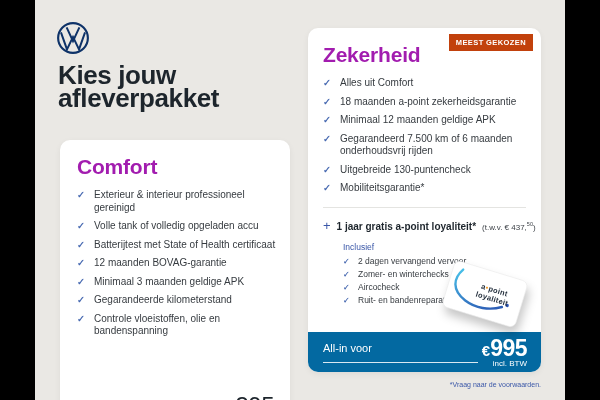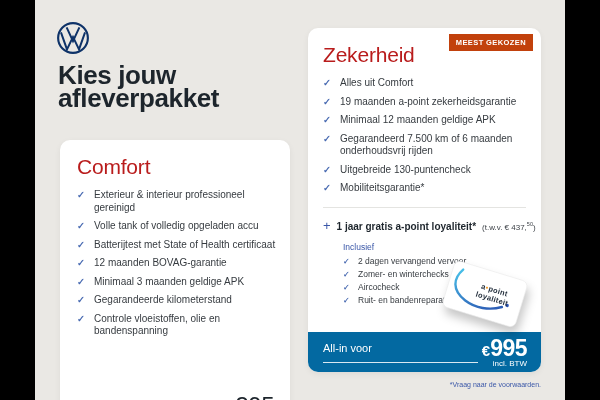--- a/index.html
+++ b/index.html
@@ -8,21 +8,21 @@
   .content{position:absolute;left:35px;top:0;width:530px;height:400px;background:#EAE8E4;}
 
   .vw-logo{position:absolute;left:21px;top:21px;}
 
   .page-title{position:absolute;left:23px;top:64px;margin:0;font-size:26px;line-height:23px;
               font-weight:600;letter-spacing:-0.4px;color:#1D252C;}
   .page-title span{display:block;}
 
   .card{position:absolute;background:#fff;border-radius:10px;box-shadow:0 2px 6px rgba(0,0,0,0.06);
         box-sizing:border-box;color:#363B40;}
-  .card h2{margin:0;font-size:21px;font-weight:400;color:#b91c1c;letter-spacing:-0.2px;}
+  .card h2{margin:0;font-size:21px;font-weight:700;color:#a21caf;letter-spacing:-0.2px;}
 
   .card-comfort{left:25px;top:140px;width:230px;height:302px;padding:15px 14px 0 17px;}
   .card-zekerheid{left:273px;top:28px;width:233px;height:344px;padding:15px 15px 0 15px;}
 
   ul.features{list-style:none;margin:10px 0 0;padding:0;}
   ul.features li{display:flex;gap:7px;align-items:flex-start;font-size:10px;line-height:12.5px;
                  margin-bottom:6px;color:#363B40;}
   .check{color:#4668B0;font-size:9.5px;line-height:12.5px;width:10px;flex:0 0 auto;font-weight:700;}
 
   .price{position:absolute;right:16px;bottom:12px;text-align:right;color:#1D252C;}
@@ -123,21 +123,21 @@
     <section class="card card-zekerheid">
       <div class="badge">MEEST GEKOZEN</div>
       <h2>Zekerheid</h2>
       <ul class="features">
         <li>
           <span class="check">✓</span>
           <span>Alles uit Comfort</span>
           </li>
         <li>
           <span class="check">✓</span>
-          <span>19 maanden a-point zekerheidsgarantie</span>
+          <span>18 maanden a-point zekerheidsgarantie</span>
           </li>
         <li>
           <span class="check">✓</span>
           <span>Minimaal 12 maanden geldige APK</span>
           </li>
         <li>
           <span class="check">✓</span>
           <span>Gegarandeerd 7.500 km of 6 maanden onderhoudsvrij rijden</span>
           </li>
         <li>

